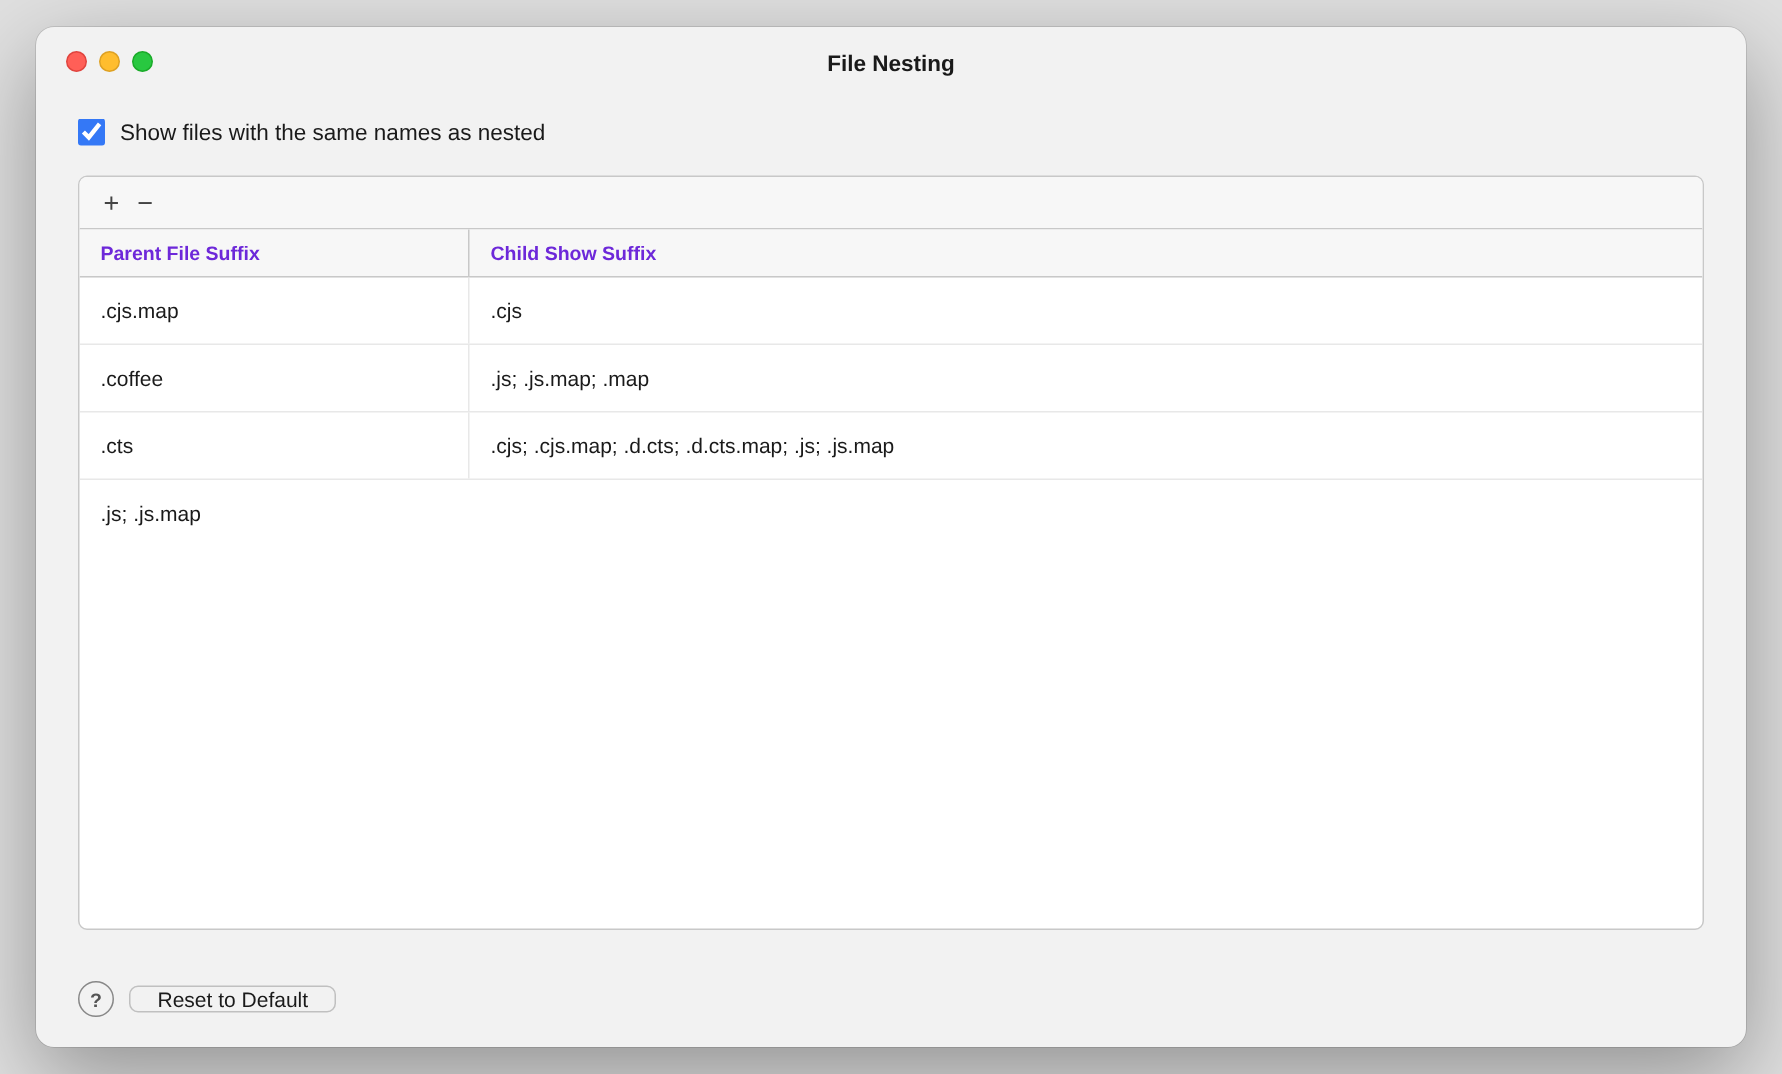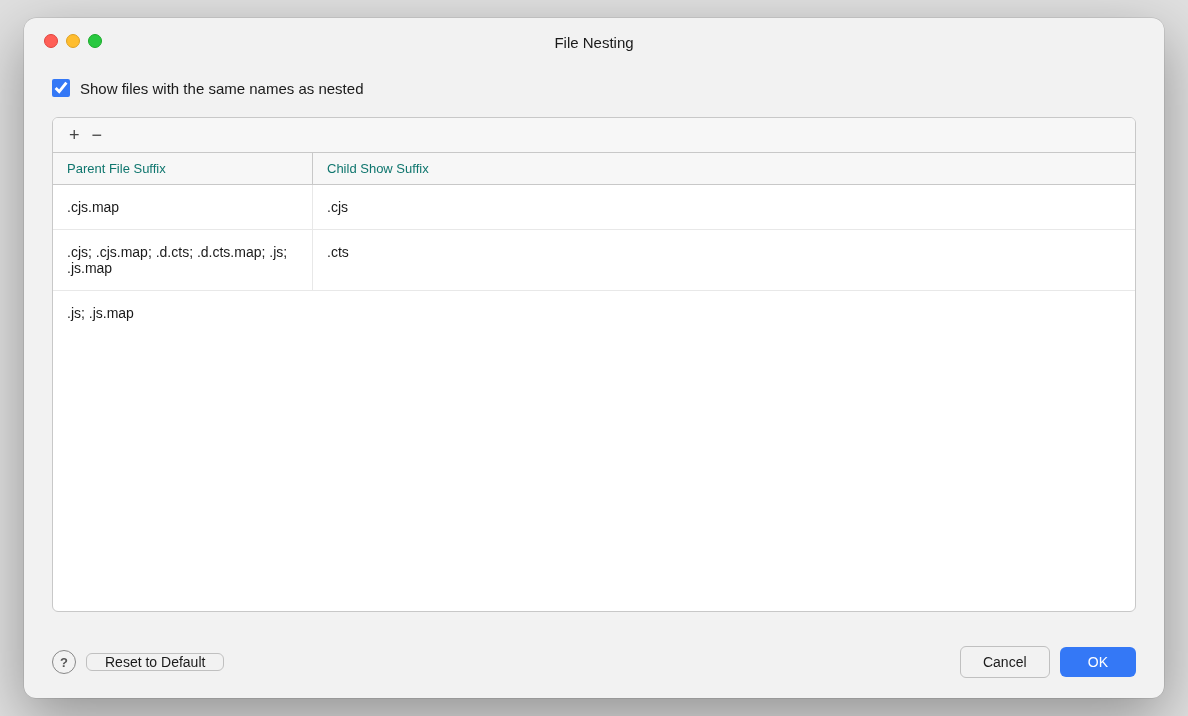--- a/index.html
+++ b/index.html
@@ -53,21 +53,21 @@
       border: none;
       cursor: pointer;
     }
 
     .window-btn.close { background: #ff5f57; border: 0.5px solid #e0443e; }
     .window-btn.minimize { background: #ffbd2e; border: 0.5px solid #dea123; }
     .window-btn.maximize { background: #28c840; border: 0.5px solid #1aab29; }
 
     .dialog-title {
       font-size: 15px;
-      font-weight: 400;
+      font-weight: 700;
       color: #1a1a1a;
       text-align: left;
     }
 
     .dialog-body {
       padding: 14px 28px 20px 28px;
       flex: 1;
       display: flex;
       flex-direction: column;
     }
@@ -131,23 +131,23 @@
 
     .table-header {
       display: grid;
       grid-template-columns: 260px 1fr;
       border-bottom: 1px solid #c8c8c8;
       background: #f7f7f7;
     }
 
     .table-header-cell {
       font-size: 13px;
-      color: #0f766e;
+      color: #6d28d9;
       padding: 8px 14px;
-      font-weight: 400;
+      font-weight: 700;
       border-right: 1px solid #c8c8c8;
     }
 
     .table-header-cell:last-child {
       border-right: none;
     }
 
     .table-body {
       flex: 1;
       overflow-y: auto;
@@ -275,33 +275,33 @@
         <div class="table-header-cell">Parent File Suffix</div>
         <div class="table-header-cell">Child Show Suffix</div>
       </div>
 
       <div class="table-body">
         <div class="table-row">
           <div class="table-cell">.cjs.map</div>
           <div class="table-cell">.cjs</div>
         </div>
         <div class="table-row">
+          <div class="table-cell">.coffee</div>
+          <div class="table-cell">.js; .js.map; .map</div>
+        </div>
+        <div class="table-row">
+          <div class="table-cell">.cts</div>
           <div class="table-cell">.cjs; .cjs.map; .d.cts; .d.cts.map; .js; .js.map</div>
-          <div class="table-cell">.cts</div>
         </div>
         <div class="table-row">
           <div class="table-cell">.js; .js.map</div>
         </div>
       </div>
     </div>
   </div>
 
   <div class="dialog-footer">
     <div class="footer-left">
       <button class="help-btn">?</button>
       <button class="btn-default">Reset to Default</button>
     </div>
-    <div class="footer-right">
-      <button class="btn-cancel">Cancel</button>
-      <button class="btn-ok">OK</button>
-    </div>
   </div>
 </div>
 
 </body></html>

